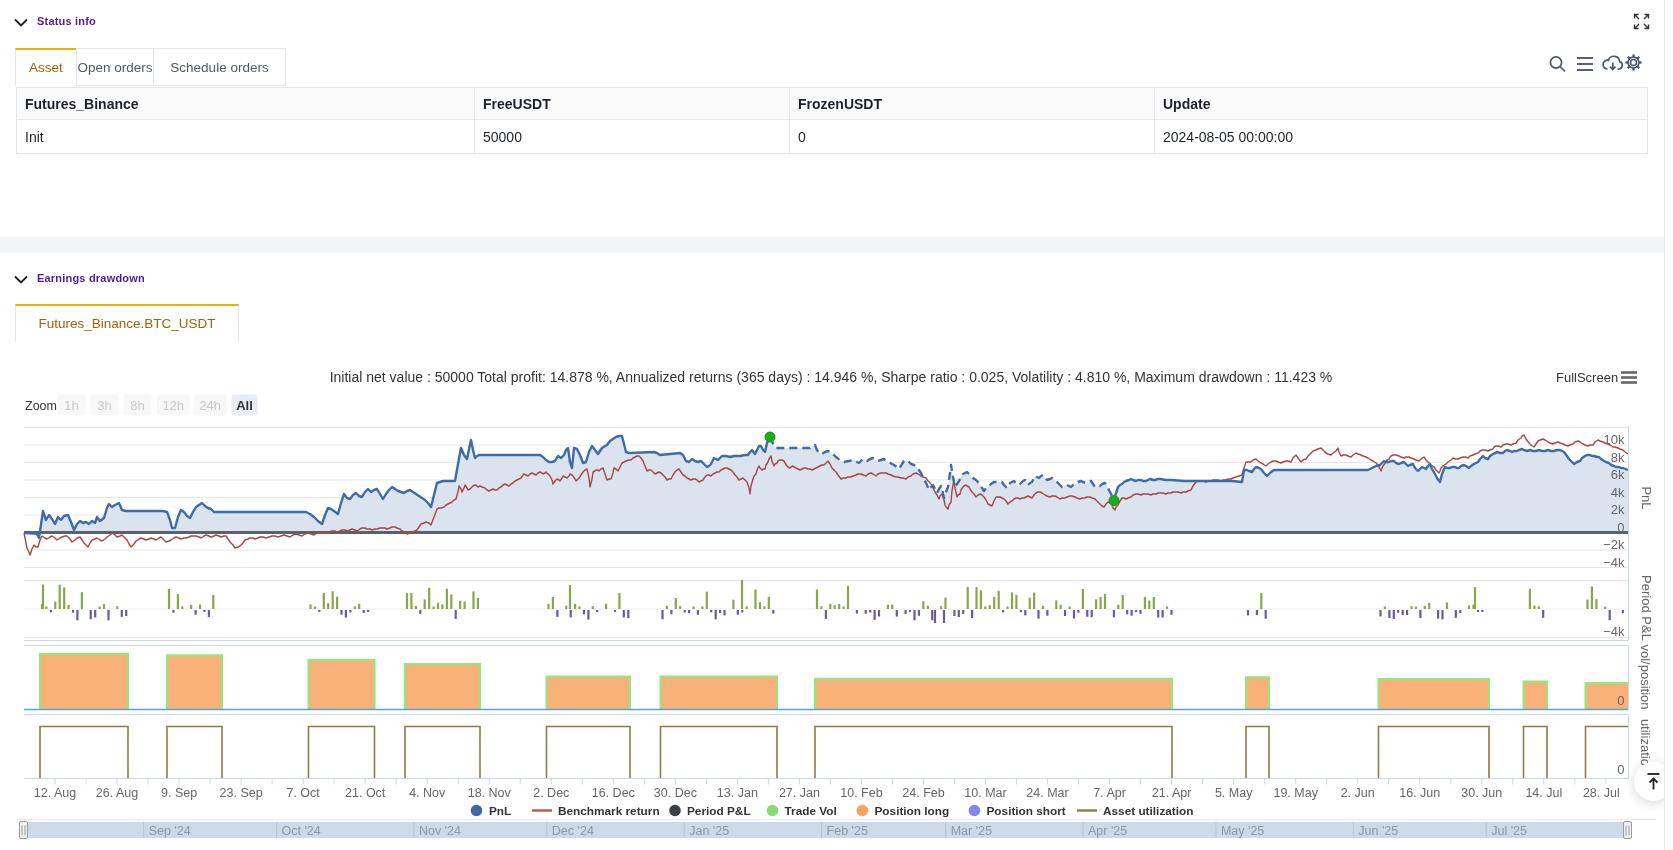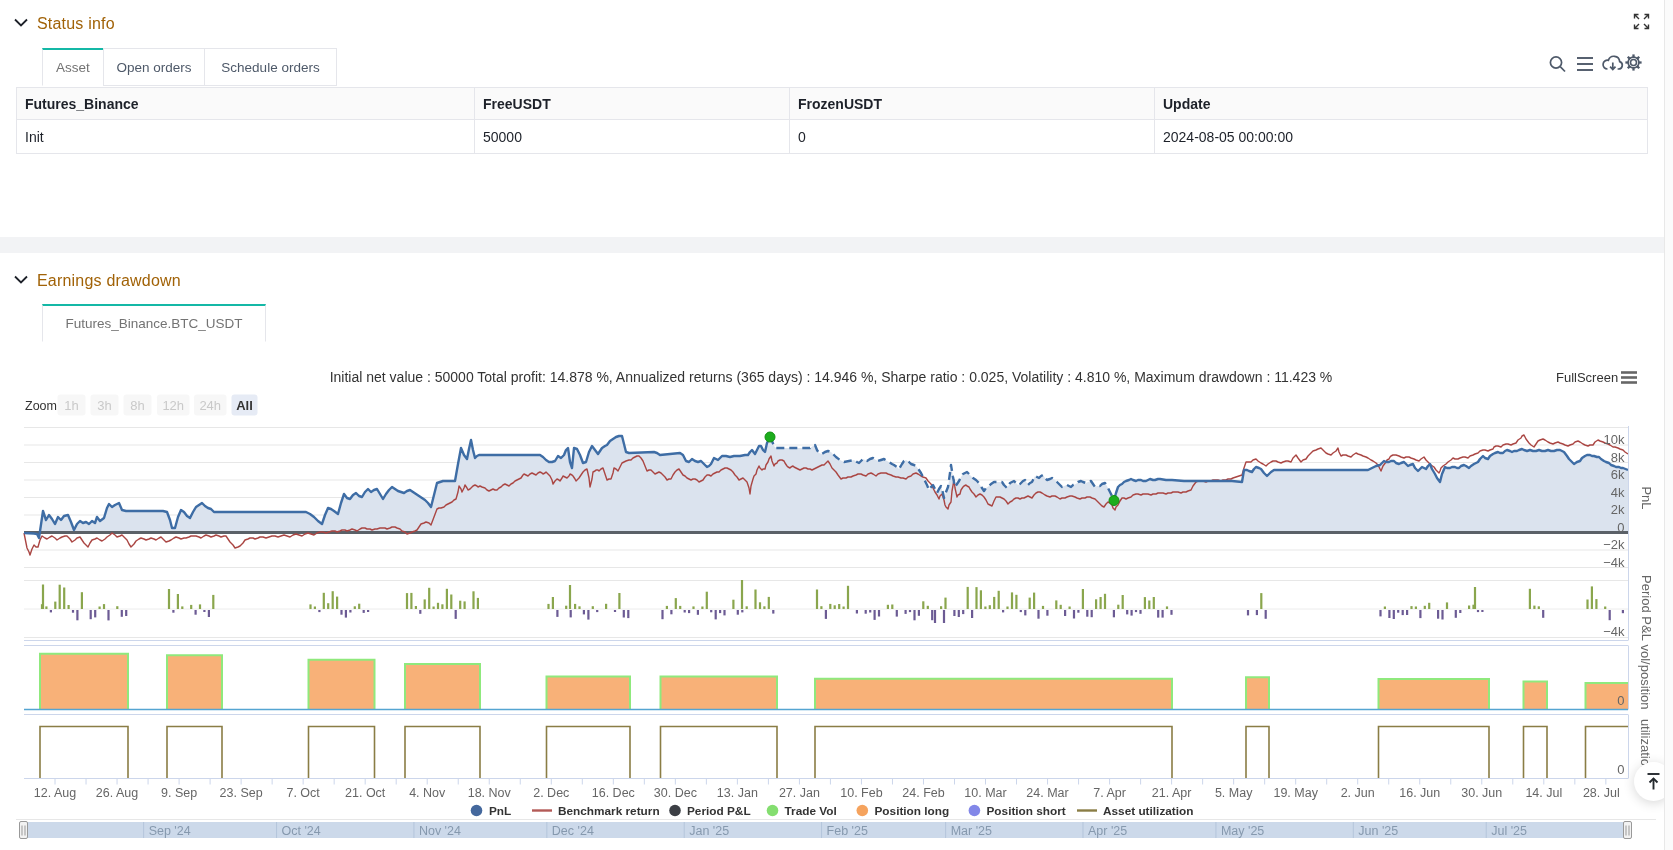--- a/index.html
+++ b/index.html
@@ -1,23 +1,23 @@
 <!DOCTYPE html>
 <html><head><meta charset="utf-8"><title>Status</title>
 <style>
 * { margin:0; padding:0; box-sizing:border-box; }
 html,body { width:1673px; height:850px; background:#fff; overflow:hidden;
   font-family:"Liberation Sans", sans-serif; color:#1d2129; position:relative; }
 .abs { position:absolute; }
-.sechdr { font-size:16px; font-weight:normal; color:#a16207; letter-spacing:.2px; }
+.sechdr { font-size:11px; font-weight:bold; color:#4c1d95; letter-spacing:.2px; }
 .tabs { position:absolute; display:flex; }
 .tab { height:38px; border:1px solid #e5e6eb; background:#fff; color:#4e5969;
   font-size:13.5px; display:flex; align-items:center; justify-content:center; margin-left:-1px; }
 .tab.first { margin-left:0; }
-.tab.active { border-top:2px solid #14b8a6; color:#737373; border-bottom:1px solid #fff;margin-left:27px; }
+.tab.active { border-top:2px solid #eab308; color:#a16207; border-bottom:1px solid #fff; }
 table.grid { border-collapse:collapse; table-layout:fixed; width:1631px; font-size:14px; }
 table.grid th, table.grid td { border:1px solid #e5e6eb; border-left:1px solid #eef0f3;
   padding:0 8px; text-align:left; font-weight:normal; height:34px;margin-top:6px; }
 table.grid th { background:#fafafa; font-weight:bold; color:#1d2129; height:32px; }
 table.grid th:first-child, table.grid td:first-child { border-left:1px solid #e5e6eb; }
 .blue { color:#4080ff; } .red { color:#f53f3f; }
 .band { position:absolute; left:0; top:237px; width:1665px; height:16px; background:#f2f3f5; }
 .toTop { position:absolute; left:1634px; top:762px; width:39px; height:39px; border-radius:50%;
   background:#fff; box-shadow:0 2px 12px rgba(0,0,0,0.16); }
 .scrollstrip { position:absolute; right:0; top:0; width:9px; height:850px; background:#fbfbfb;
@@ -58,21 +58,21 @@
   <line x1="-3.82" y1="-3.82" x2="-5.73" y2="-5.73"></line>
         <line x1="3.82" y1="3.82" x2="5.73" y2="5.73"></line>
   <line x1="-3.82" y1="3.82" x2="-5.73" y2="5.73"></line>
         <line x1="3.82" y1="-3.82" x2="5.73" y2="-5.73"></line>
   </g>
     </g>
 </svg>
 
 <div class="tabs" style="left:15px;top:48px">
   <div class="tab first active" style="width:62px">Asset</div>
-  <div class="tab" style="width:102px">Open orders</div>
+  <div class="tab" style="width:78px">Open orders</div>
   <div class="tab" style="width:133px">Schedule orders</div>
 </div>
 
 <div class="abs" style="left:16px;top:87px">
 <table class="grid">
 <colgroup>
         <col style="width:458px">
         <col style="width:315px">
         <col style="width:365px">
         <col style="width:493px">

